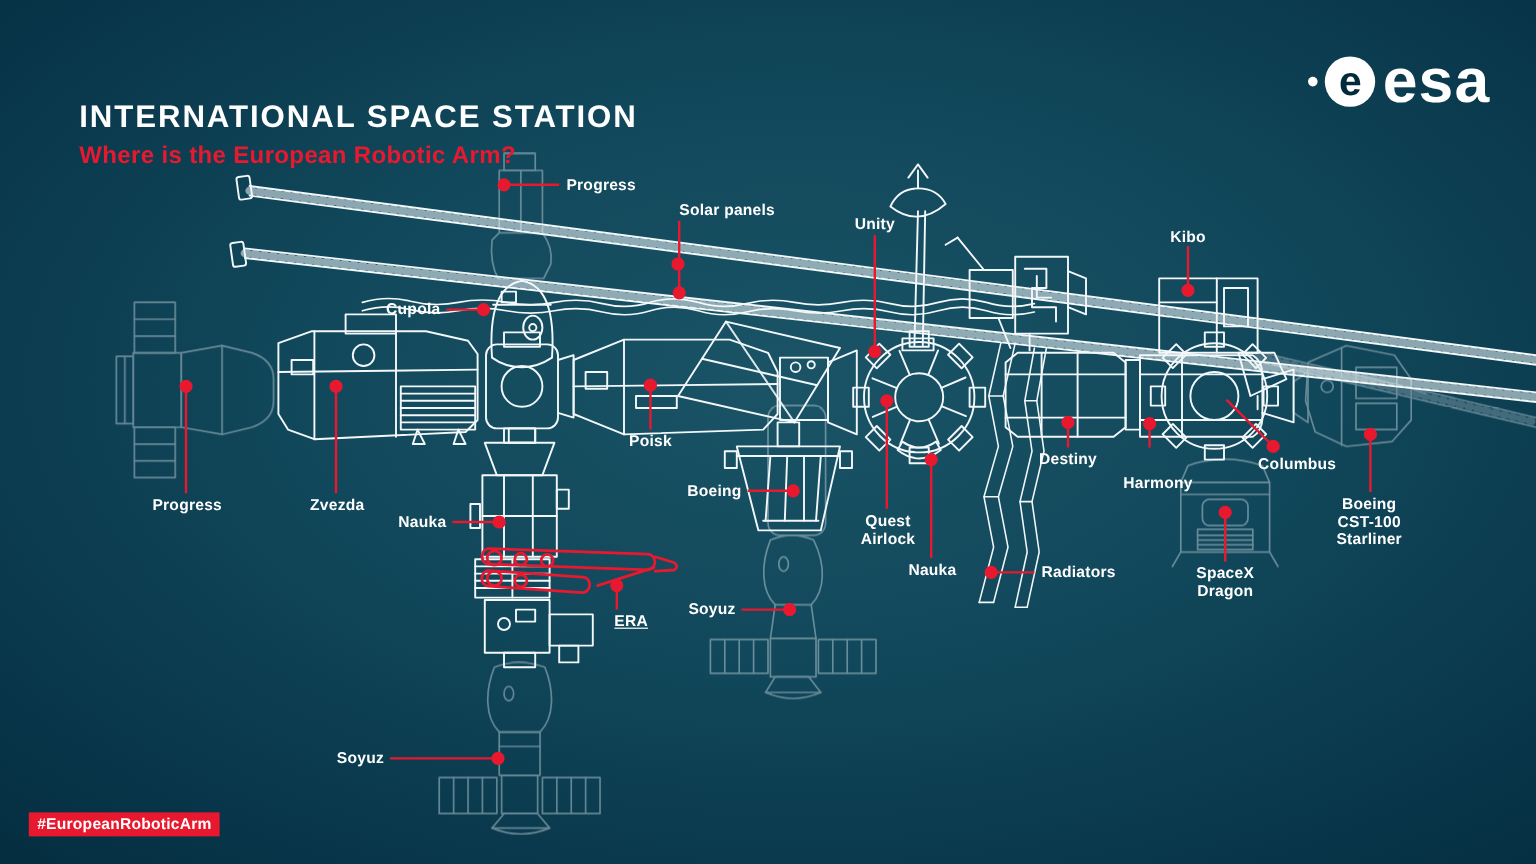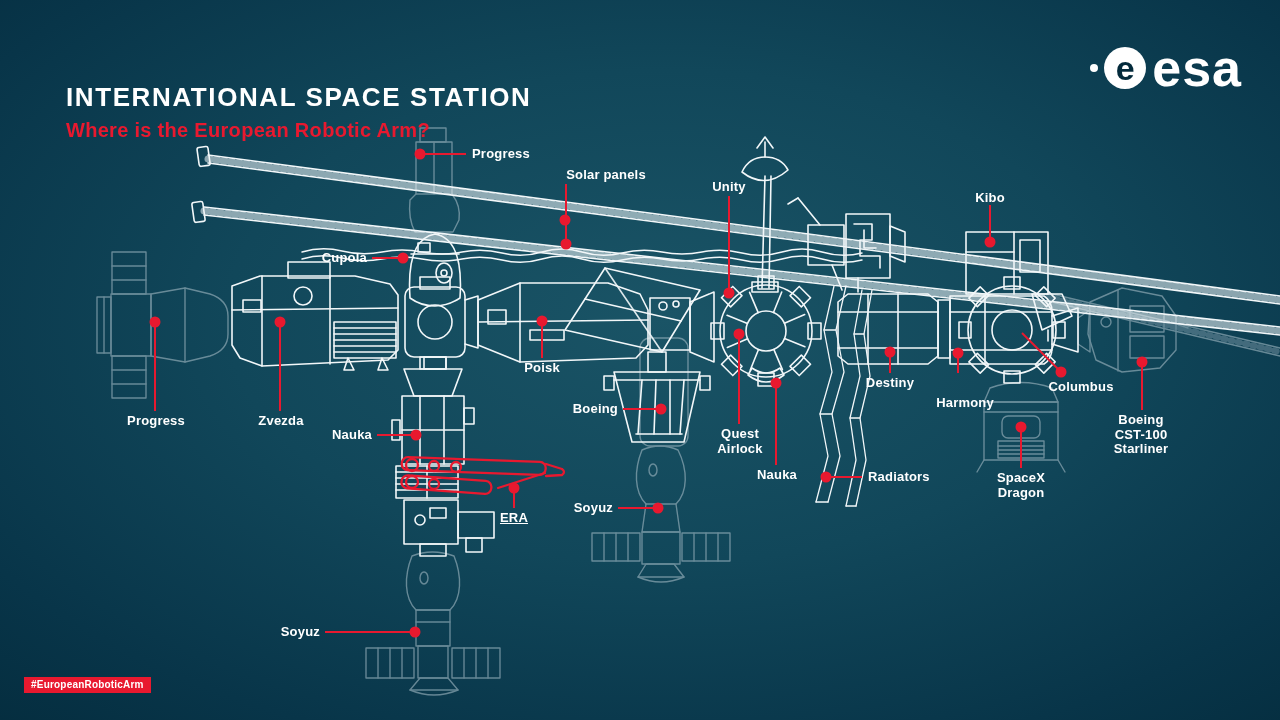--- a/index.html
+++ b/index.html
@@ -32,21 +32,21 @@
   .esa .dot{width:8px;height:8px;background:#fff;border-radius:50%;}
   .esa .globe{
     width:42px;height:42px;border-radius:50%;background:#ffffff;
     display:flex;align-items:center;justify-content:center;
     color:#032a3b;font-weight:bold;font-size:34px;line-height:1;
   }
   .esa .word{color:#ffffff;font-weight:bold;font-size:52px;line-height:1;letter-spacing:1px;}
   
   .hashtag{
     left:24px;top:677px;background:#e8192f;color:#ffffff;font-weight:bold;
-    font-size:10px;padding:2px 7px 3px 7px;letter-spacing:.2px;
+    font-size:13px;padding:2px 7px 3px 7px;letter-spacing:.2px;
   }
 </style>
 </head>
 <body>
 
 <div id="stage">
 
   <svg width="1280" height="720" viewBox="0 0 1280 720">
 
     <g stroke="#9fb6c1" stroke-width="1.4" fill="none" opacity="0.62" stroke-linejoin="round" stroke-linecap="round">
@@ -422,21 +422,21 @@
   <div class="label c" style="left:990px;top:191px;">Kibo</div>
   <div class="label r" style="right:913px;top:251px;">Cupola</div>
   <div class="label c" style="left:156px;top:414px;">Progress</div>
   <div class="label c" style="left:281px;top:414px;">Zvezda</div>
   <div class="label r" style="right:908px;top:428px;">Nauka</div>
   <div class="label c" style="left:542px;top:361px;">Poisk</div>
   <div class="label r" style="right:662px;top:402px;">Boeing</div>
   <div class="label c" style="left:740px;top:427px;">Quest
 Airlock</div>
   <div class="label c" style="left:777px;top:468px;">Nauka</div>
-  <div class="label c" style="left:514px;top:511px;text-decoration:underline;">ERA</div>
+  <div class="label c" style="left:526px;top:511px;text-decoration:underline;">ERA</div>
   <div class="label r" style="right:667px;top:501px;">Soyuz</div>
   <div class="label c" style="left:890px;top:376px;">Destiny</div>
   <div class="label c" style="left:955px;top:396px;margin-left:10px;">Harmony</div>
   <div class="label c" style="left:1081px;top:380px;">Columbus</div>
   <div class="label c" style="left:1141px;top:413px;">Boeing
 CST-100
 Starliner</div>
   <div class="label c" style="left:1021px;top:471px;">SpaceX
 Dragon</div>
   <div class="label" style="left:868px;top:470px;">Radiators</div>

